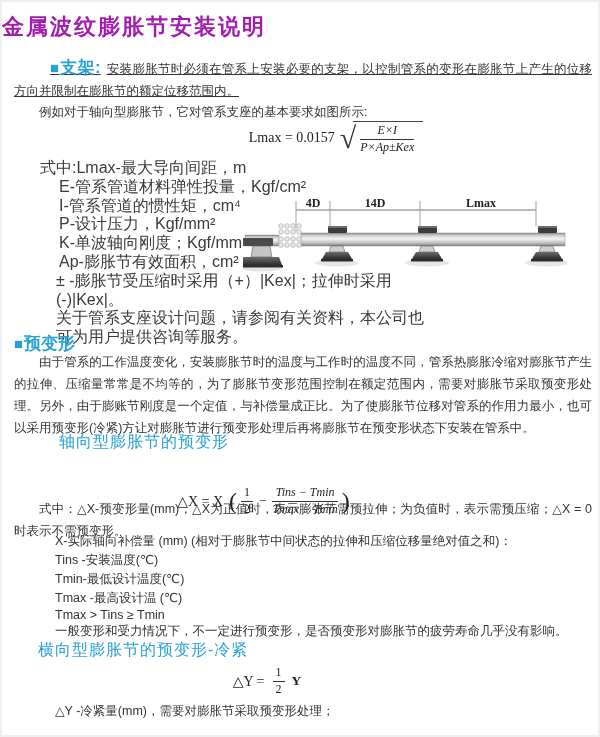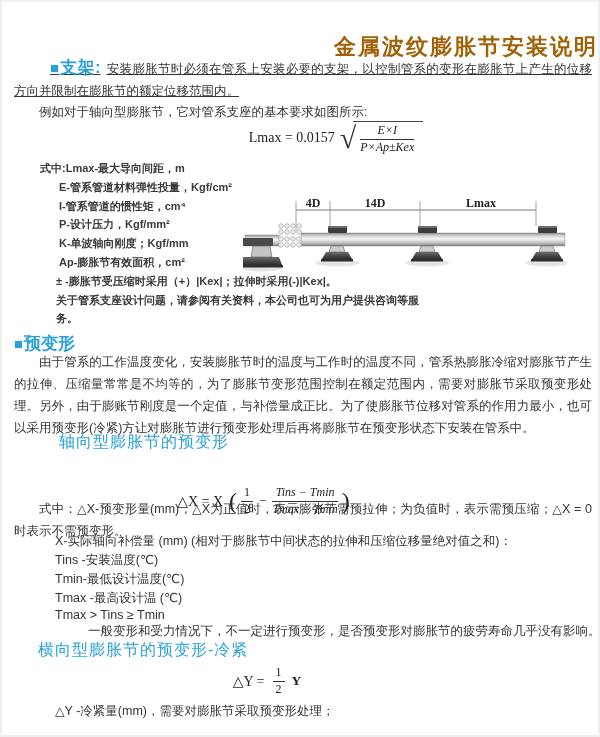--- a/index.html
+++ b/index.html
@@ -4,23 +4,22 @@
 <style>
   * { margin:0; padding:0; box-sizing:border-box; }
   html,body { background:#fff; }
   .page {
     position:relative; width:600px; height:737px; background:#fff;
     font-family:"Liberation Sans","DejaVu Sans",sans-serif;
     color:#333; overflow:hidden; border:2px solid #efefef;
   }
   .title {
     position:absolute; top:10px; left:0; width:100%;
-    text-align:right; font-size:22px; font-weight:bold; color:#a16207;
+    text-align:left; font-size:22px; font-weight:bold; color:#a21caf;
     letter-spacing:2px;
-    margin-top:20px;
   }
   .para { position:absolute; left:12px; width:578px; font-size:12.5px;
     line-height:22px; text-align:justify; color:#333; }
   .para1 { top:55px; text-indent:36px;text-decoration:underline; }
   .para-example { top:99px; text-indent:25px; }
   .sq { color:var(--accent,#29a1d5); font-size:15px; margin-right:1px; }
   .seclabel { color:var(--accent,#29a1d5); font-size:17px; font-weight:bold; margin-right:6px; }
   .sec-head { position:absolute; left:12px; font-size:17px; font-weight:bold;
     color:var(--accent,#29a1d5); }
   .sub-head { position:absolute; font-size:16px; color:var(--accent,#29a1d5);
@@ -33,22 +32,22 @@
   .frac { display:inline-flex; flex-direction:column; text-align:center;
     font-size:12px; line-height:1.15; vertical-align:middle; margin:0 3px; }
   .frac .num { border-bottom:1px solid #333; padding:0 3px 1px 3px; }
   .frac .den { padding-top:1px; }
   .ital { font-style:italic;justify-content:center; }
   .rad { font-size:30px; font-weight:400; line-height:1; margin-right:-3px; color:#333; }
   .radicand { display:inline-block; border-top:1.5px solid #444; padding:2px 6px 0 4px; }
   .bigparen { font-size:24px; font-weight:400; margin:0 1px; }
   .f-op { font-size:13px; margin:0 3px; }
   .f-rhs { font-weight:bold; font-size:13.5px; margin-left:4px; }
-  .defs { position:absolute; top:157px; left:0; width:430px; font-size:11px;
-    line-height:18.8px; color:#3a3a3a;font-weight:bold; }
+  .defs { position:absolute; top:157px; left:0; width:430px; font-size:16px;
+    line-height:18.8px; color:#3a3a3a; }
   .d0 { margin-left:38px; }
   .di { margin-left:57px; }
   .d7, .d8 { margin-left:54px; }
   .line { position:absolute; font-size:12.5px; color:#333; white-space:nowrap; }
   .diagram { position:absolute; left:241px; top:193px; }
   .dimlabel { font-family:"Liberation Serif","DejaVu Serif",serif;
     font-weight:bold; font-size:12px; fill:#222; }
 </style>
 </head>
 <body>
@@ -191,21 +190,21 @@
     </span>
   </div>
 
   <p class="para" style="top:496px; text-indent:25px;">式中：△X-预变形量(mm)，△X为正值时，表示膨张节需预拉伸；为负值时，表示需预压缩；△X = 0时表示不需预变形。</p>
 
   <div class="line" style="top:531px; left:53px;">X-实际轴向补偿量 (mm) (相对于膨胀节中间状态的拉伸和压缩位移量绝对值之和)：</div>
   <div class="line" style="top:550px; left:53px;">Tins -安装温度(℃)</div>
   <div class="line" style="top:588px; left:53px;">Tmax -最高设计温 (℃)</div>
   <div class="line" style="top:569px; left:53px;">Tmin-最低设计温度(℃)</div>
   <div class="line" style="top:606px; left:53px;">Tmax &gt; Tins ≥ Tmin</div>
-  <div class="line" style="top:621px; left:53px;margin-left:33px;">一般变形和受力情况下，不一定进行预变形，是否预变形对膨胀节的疲劳寿命几乎没有影响。</div>
+  <div class="line" style="top:621px; left:53px;">一般变形和受力情况下，不一定进行预变形，是否预变形对膨胀节的疲劳寿命几乎没有影响。</div>
 
   <div class="sub-head" style="top:638px; left:36px;">横向型膨胀节的预变形-冷紧</div>
 
   <div class="formula" style="top:662px; height:34px;">
     <span class="f-inner" style="left:-35px;">
       <span class="f-lhs">△Y =</span>
       <span class="frac">
         <span class="num">1</span>
         <span class="den">2</span>
       </span>

